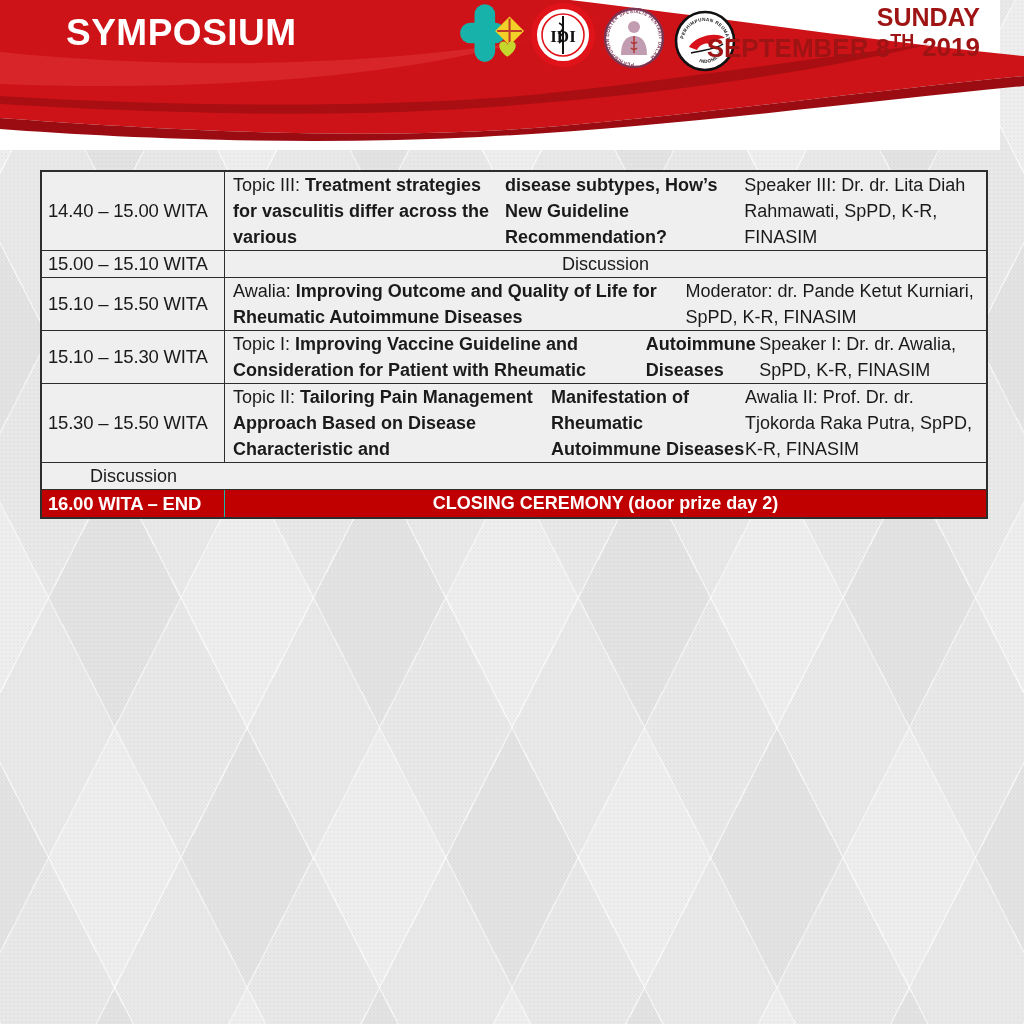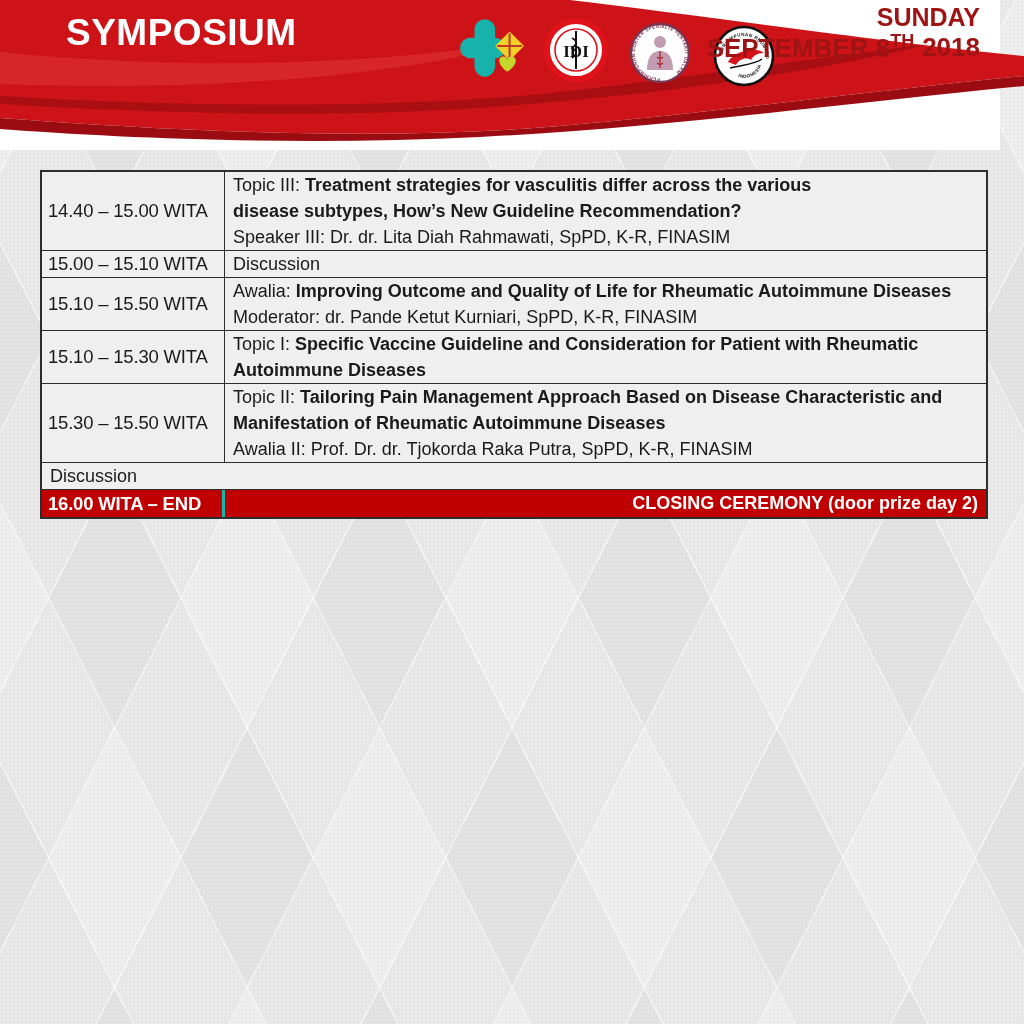--- a/index.html
+++ b/index.html
@@ -16,21 +16,21 @@
     background-size:auto,auto,auto,auto,4px 4px;
   }
 
   
   .header{position:absolute;top:0;left:0;width:1000px;height:150px;background:#fff;}
   .header svg.swoosh{position:absolute;top:0;left:0;width:1024px;height:150px;display:block;}
   .title{
     position:absolute;top:12px;left:66px;color:#fff;
     font-size:37px;font-weight:800;line-height:1.15;letter-spacing:.5px;z-index:3;
   }
-  .logos{position:absolute;top:15px;left:458px;display:flex;z-index:3;gap:13px;}
+  .logos{position:absolute;top:0;left:458px;display:flex;z-index:3;}
   .logos .logo{display:block;margin-right:7px;}
   .date{
     position:absolute;top:4px;right:20px;text-align:right;z-index:3;
     color:#9e1414;font-weight:800;line-height:1.1;margin-left:44px;
   }
   .date .d1{font-size:25px;}
   .date .d2{font-size:26px;}
   .date sup{font-size:18px;vertical-align:super;}
   .date .tail{margin-left:8px;}
 
@@ -40,28 +40,28 @@
     border:2px solid #2d2d2d;background:#efefef;
     color:#1a1a1a;font-size:18px;line-height:26px;
   }
   .t-row{display:grid;grid-template-columns:183px 1fr;}
   .t-row + .t-row{border-top:1px solid #2d2d2d;}
   .cell{padding:0 6px;}
   .cell.time{
     border-right:1px solid #2d2d2d;display:flex;align-items:center;
     white-space:nowrap;font-size:18.5px;letter-spacing:-.2px;
   }
-  .cell.content{display:flex;flex-direction:column;justify-content:center;padding:0 8px;}
+  .cell.content{display:flex;flex-direction:row;justify-content:center;padding:0 8px;}
   .content .b{font-weight:bold;}
   .t-row.banner{display:block;background:#c00000;}
   .banner-cell{
     color:#fff;font-weight:bold;text-align:center;line-height:26px;font-size:18px;
   }
   .t-row.closing{background:#c00000;color:#fff;font-weight:bold;}
-  .t-row.closing .cell.time{border-right:3px solid #14b8a6;color:#fff;}
+  .t-row.closing .cell.time{border-right:1px solid #14b8a6;color:#fff;}
   .t-row.closing .cell.content{align-items:flex-end;line-height:27px;}
 
   .tinytext{font-size:4.6px;font-weight:bold;letter-spacing:.4px;}
 </style>
 </head>
 <body>
 
 <div class="header">
   <svg class="swoosh" viewBox="0 0 1024 150" preserveAspectRatio="none">
 
@@ -115,21 +115,21 @@
       </defs>
       <text class="tinytext" fill="#111"><textPath href="#iraTop" startOffset="4">PERHIMPUNAN REUMATOLOGI</textPath></text>
       <text class="tinytext" fill="#111"><textPath href="#iraBot" startOffset="22">INDONESIA</textPath></text>
       <path d="M16,38 C22,27 44,22 52,29 C45,29 41,32 39,36 C34,33 27,35 24,41 Z" fill="#d8121a"></path>
       <path d="M18,44 C30,41 44,40 50,35" stroke="#111" stroke-width="1.6" fill="none"></path>
     </svg>
   </div>
 
   <div class="date">
     <div class="d1">SUNDAY</div>
-    <div class="d2"><span>SEPTEMBER 8</span><sup>TH</sup><span class="tail">2018</span></div>
+    <div class="d2"><span>SEPTEMBER 8</span><sup>TH</sup><span class="tail">2019</span></div>
   </div>
 </div>
 
 <div class="schedule">
     <div class="t-row">
       <div class="cell time">14.40 – 15.00 WITA</div>
       <div class="cell content">
         <div class="line"><span class="">Topic III: </span><span class="b">Treatment strategies for vasculitis differ across the various</span></div>
         <div class="line"><span class="b">disease subtypes, How’s New Guideline Recommendation?</span></div>
         <div class="line"><span class="">Speaker III: Dr. dr. Lita Diah Rahmawati, SpPD, K-R, FINASIM</span></div>
@@ -144,22 +144,23 @@
     <div class="t-row">
       <div class="cell time">15.10 – 15.50 WITA</div>
       <div class="cell content">
         <div class="line"><span class="">Awalia: </span><span class="b">Improving Outcome and Quality of Life for Rheumatic Autoimmune Diseases</span></div>
         <div class="line"><span class="">Moderator: dr. Pande Ketut Kurniari, SpPD, K-R, FINASIM</span></div>
       </div>
     </div>
     <div class="t-row">
       <div class="cell time">15.10 – 15.30 WITA</div>
       <div class="cell content">
-        <div class="line"><span class="">Topic I: </span><span class="b">Specific Vaccine Guideline and Consideration for Patient with Rheumatic</span></div>
+        <div class="line"><span class="">Topic I: </span><span class="b">Improving Vaccine Guideline and Consideration for Patient with Rheumatic</span></div>
         <div class="line"><span class="b">Autoimmune Diseases</span></div>
+        <div class="line"><span class="">Speaker I: Dr. dr. Awalia, SpPD, K-R, FINASIM</span></div>
       </div>
     </div>
     <div class="t-row">
       <div class="cell time">15.30 – 15.50 WITA</div>
       <div class="cell content">
         <div class="line"><span class="">Topic II: </span><span class="b">Tailoring Pain Management Approach Based on Disease Characteristic and</span></div>
         <div class="line"><span class="b">Manifestation of Rheumatic Autoimmune Diseases</span></div>
         <div class="line"><span class="">Awalia II: Prof. Dr. dr. Tjokorda Raka Putra, SpPD, K-R, FINASIM</span></div>
       </div>
     </div>

